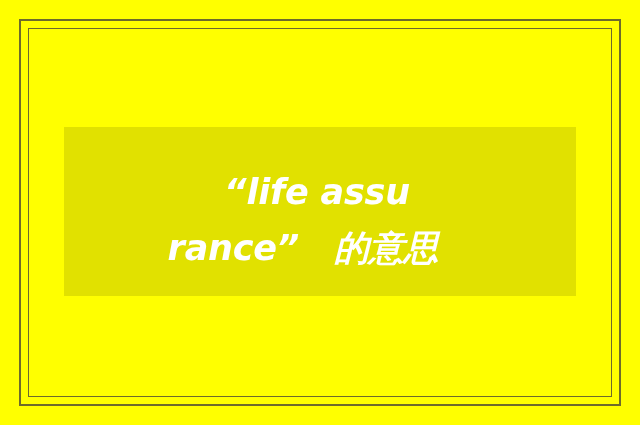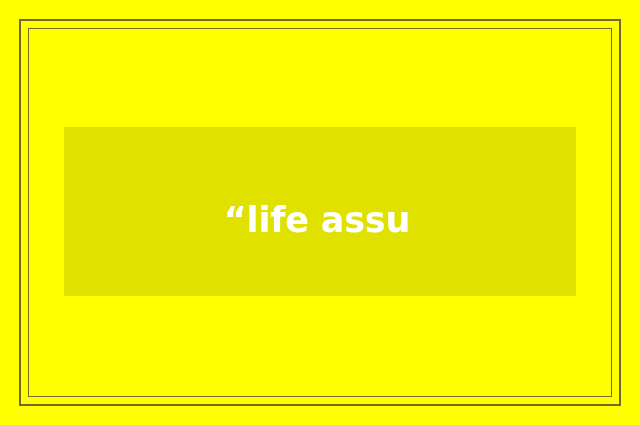--- a/index.html
+++ b/index.html
@@ -62,20 +62,21 @@
     left: 64px;
     top: 127px;
     width: 512px;
     height: 185px;
     display: flex;
     flex-direction: column;
     align-items: center;
     justify-content: center;
     box-sizing: border-box;
     padding: 0 12px;
+    font-style: italic;
   }
 
   .title-line {
     color: #ffffff;
     font-family: "DejaVu Sans", "Liberation Sans", sans-serif;
     font-weight: 700;
     font-size: 35px;
     line-height: 56px;
     letter-spacing: -0.2px;
     white-space: nowrap;
@@ -95,15 +96,16 @@
 
 <div id="card">
 
   <div id="frame-outer" class="frame"></div>
   <div id="frame-inner" class="frame"></div>
 
   <div id="title-banner"></div>
 
   <div id="title-block">
     <div class="title-line" id="title-line-1">“life assu</div>
+    <div class="title-line" id="title-line-2">rance”　的意思</div>
   </div>
 
 </div>
 
 </body></html>

